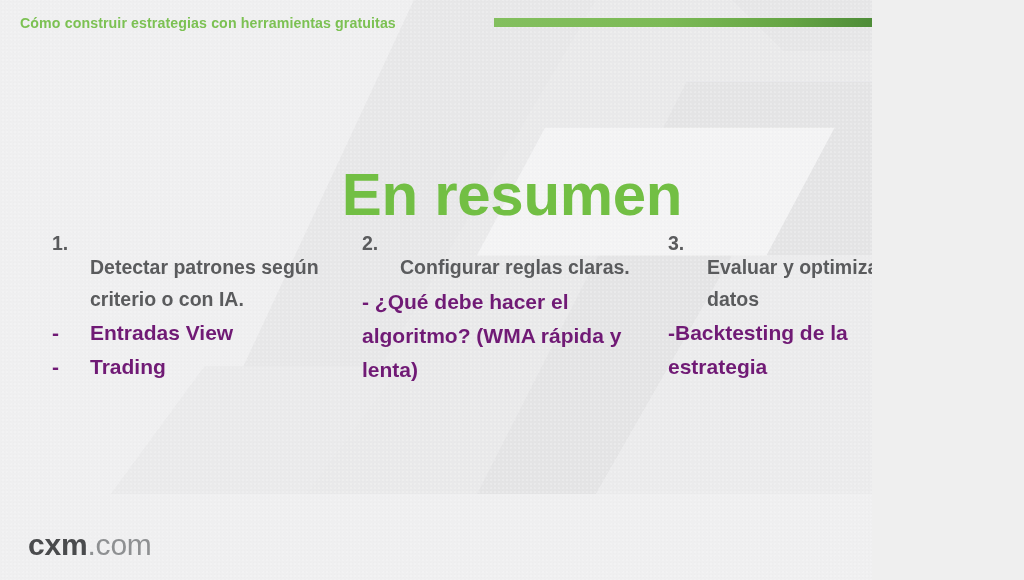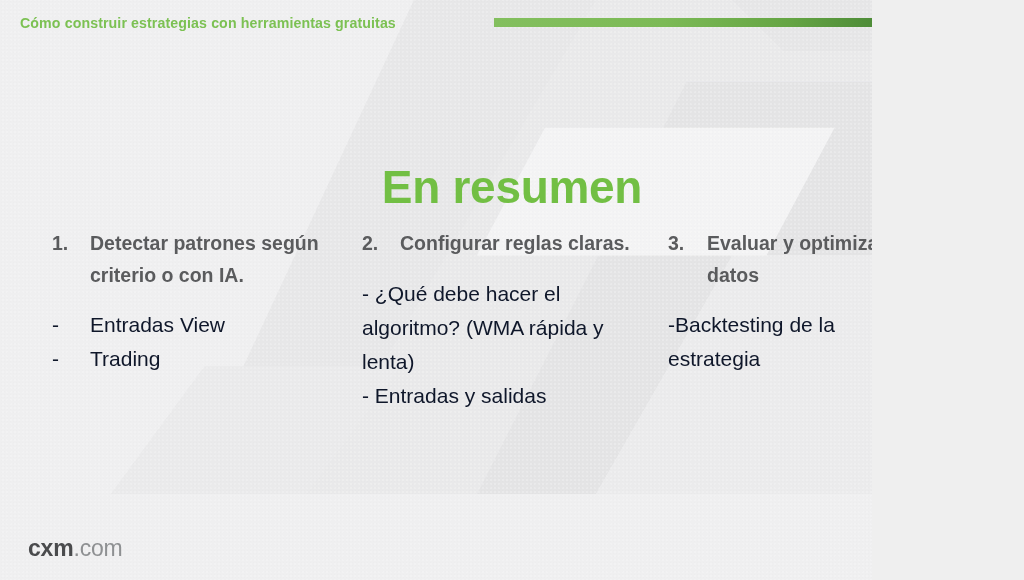--- a/index.html
+++ b/index.html
@@ -68,21 +68,21 @@
     background: linear-gradient(90deg, #83bf5e 0%, #7cba56 45%, #65a544 78%, #4e8c38 100%);
   }
 
   
   .deck-title {
     position: absolute;
     top: 160px;
     left: 0;
     width: 1024px;
     text-align: center;
-    font-size: 46px;
+    font-size: 60px;
     font-weight: bold;
     letter-spacing: -0.3px;
     color: #72bf44;
     z-index: 3;
   }
 
   
   .columns {
     position: absolute;
     top: 228px;
@@ -107,28 +107,29 @@
     line-height: 1.62;
     color: #5a5b5d;
   }
   .headline .num {
     flex: 0 0 auto;
     width: 38px;
   }
   .col-3 .headline .num { width: 39px; }
   .headline .htext {
     flex: 1 1 auto;
+    margin-top: 24px;
   }
 
   .sublist {
-    margin-top: 17px;
+    margin-top: 1px;
     font-size: 21px;
     line-height: 1.62;
-    color: #0f172a;
-    font-weight: normal;
+    color: #701a75;
+    font-weight: bold;
   }
 
   
   .sub-row {
     display: flex;
     align-items: flex-start;
   }
   .sub-row .dash {
     flex: 0 0 auto;
     width: 38px;
@@ -141,21 +142,21 @@
   }
   
   .sub-para-center {
   }
 
   
   .logo {
     position: absolute;
     left: 28px;
     bottom: 18px;
-    font-size: 23px;
+    font-size: 30px;
     letter-spacing: -0.2px;
     z-index: 3;
   }
   .logo .mark {
     font-weight: bold;
     color: #4a4b4d;
   }
   .logo .tld {
     font-weight: normal;
     color: #8e9092;
@@ -223,21 +224,20 @@
       </div>
     </div>
 
     <div class="column col-2">
       <div class="headline">
         <span class="num">2.</span>
         <span class="htext">Configurar reglas claras.</span>
       </div>
       <div class="sublist">
         <div class="sub-para">- ¿Qué debe hacer el algoritmo? (WMA rápida y lenta)</div>
-        <div class="sub-para">- Entradas y salidas</div>
       </div>
     </div>
 
     <div class="column col-3">
       <div class="headline">
         <span class="num">3.</span>
         <span class="htext">Evaluar y optimizar datos</span>
       </div>
       <div class="sublist">
         <div class="sub-para-center">-Backtesting de la estrategia</div>

